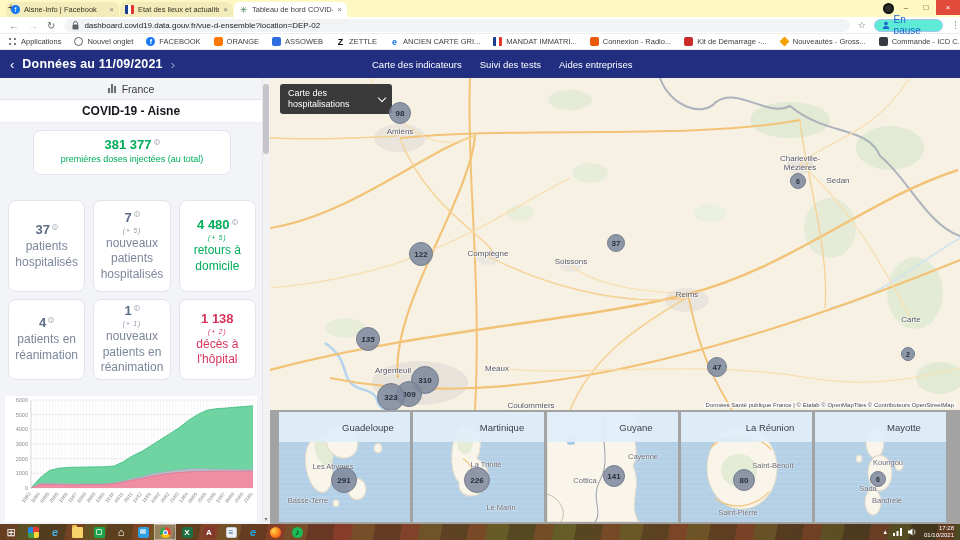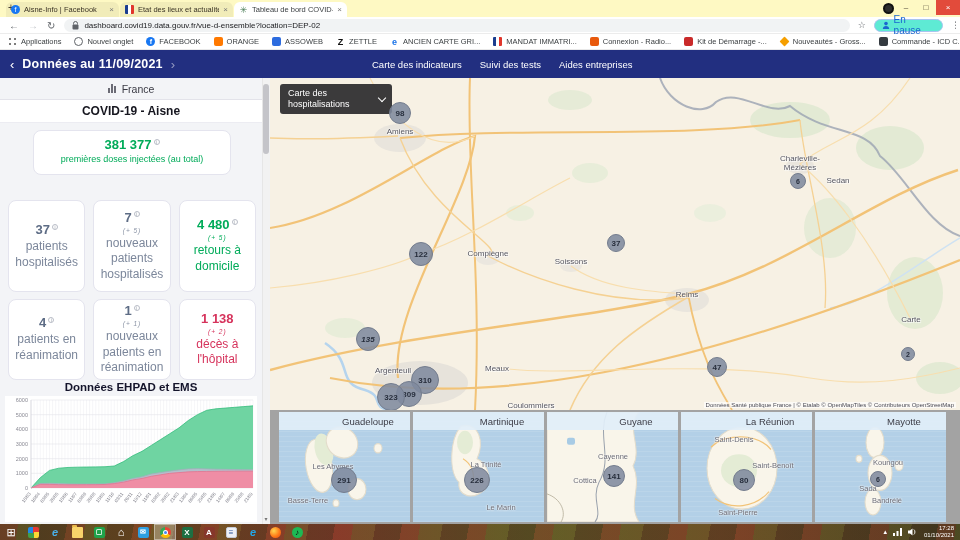--- a/index.html
+++ b/index.html
@@ -90,21 +90,21 @@
   .city { position:absolute; font-size:8px; color:#55555f; text-shadow:0 0 2px #fff,0 0 2px #fff,1px 1px 1px #fff; transform:translate(-50%,-50%); text-align:center; }
   .bubble { position:absolute; transform:translate(-50%,-50%); background:rgba(128,138,158,.88); border:1px solid #747d8e; color:#272e3c; font-weight:bold; border-radius:50%; display:flex; align-items:center; justify-content:center; font-size:8px; }
   #layer-dd { position:absolute; left:10px; top:6px; width:112px; background:rgba(44,44,46,.93); color:#fff; border-radius:3px; padding:4px 18px 4px 8px; font-size:9px; line-height:1.2; }
   #layer-dd .dd-chev { position:absolute; right:7px; top:11px; width:6px; height:6px; border-right:1.5px solid #fff; border-bottom:1.5px solid #fff; transform:rotate(45deg); }
   #map-attrib { position:absolute; right:4px; bottom:2px; font-size:6px; color:#4a4a55; background:rgba(255,255,255,.65); padding:0 2px; }
 
   
   #overseas { position:absolute; left:0; top:334px; width:690px; height:112px; display:flex; gap:3px; padding-left:9px; }
   .os-panel { position:relative; width:131px; height:110px; background:#b3d0e7; overflow:hidden;
               background-image:repeating-linear-gradient(0deg, rgba(255,255,255,.10) 0 1px, transparent 1px 5px); }
-  .os-head { position:absolute; left:0; top:0; width:100%; height:18px; background:rgba(225,238,249,.92); display:flex; align-items:center; justify-content:center; font-size:9.5px; color:#3c3c46; z-index:3;padding-left:47px; }
+  .os-head { position:absolute; left:0; top:0; width:100%; height:30px; background:rgba(225,238,249,.92); display:flex; align-items:center; justify-content:center; font-size:9.5px; color:#3c3c46; z-index:3;padding-left:47px; }
   .os-place { position:absolute; font-size:7.5px; color:#6b6b75; text-shadow:0 0 2px #fff,0 0 2px #fff; transform:translate(-50%,-50%); z-index:2; white-space:nowrap; }
   .os-land { position:absolute; inset:0; z-index:1; }
   .os-panel .bubble { z-index:2; }
 
   
   #taskbar { position:absolute; left:0; top:524px; width:960px; height:16px;
              background:linear-gradient(90deg,#4f4022 0%,#6d4a22 15%,#7a3b2a 35%,#5d5426 55%,#6b4526 75%,#3f3a20 100%); display:flex; align-items:center; }
   #taskbar::after { content:""; position:absolute; inset:0; background:repeating-linear-gradient(100deg, rgba(180,60,40,.25) 0 18px, rgba(120,130,40,.22) 18px 40px, rgba(60,40,20,.25) 40px 66px); pointer-events:none; }
   .tb-slot { width:22px; height:16px; display:flex; align-items:center; justify-content:center; position:relative; z-index:1; }
   .tb-slot.active { background:rgba(255,255,255,.28); border:1px solid rgba(255,255,255,.4); }
@@ -288,21 +288,20 @@
           <div class="sc-val"><span>1</span><i class="info-dot">i</i></div>
           <div class="sc-delta">(+ 1)</div>
           <div class="sc-lbl">nouveaux patients en réanimation</div>
         </div>
         <div class="stat-card c-red">
           <div class="sc-val"><span>1 138</span></div>
           <div class="sc-delta">(+ 2)</div>
           <div class="sc-lbl">décès à l'hôpital</div>
         </div>
       </div>
-    <div class="section-h" id="h-ehpad">Données EHPAD et EMS</div>
     <div id="chart-box"><svg width="252" height="126">
           <line x1="26" y1="4" x2="26" y2="92" stroke="#ececf1" stroke-width="0.5"></line>
           <line x1="29.083333333333332" y1="4" x2="29.083333333333332" y2="92" stroke="#ececf1" stroke-width="0.5"></line>
           <line x1="32.166666666666664" y1="4" x2="32.166666666666664" y2="92" stroke="#ececf1" stroke-width="0.5"></line>
           <line x1="35.25" y1="4" x2="35.25" y2="92" stroke="#ececf1" stroke-width="0.5"></line>
           <line x1="38.333333333333336" y1="4" x2="38.333333333333336" y2="92" stroke="#ececf1" stroke-width="0.5"></line>
           <line x1="41.416666666666664" y1="4" x2="41.416666666666664" y2="92" stroke="#ececf1" stroke-width="0.5"></line>
           <line x1="44.5" y1="4" x2="44.5" y2="92" stroke="#ececf1" stroke-width="0.5"></line>
           <line x1="47.583333333333336" y1="4" x2="47.583333333333336" y2="92" stroke="#ececf1" stroke-width="0.5"></line>
           <line x1="50.666666666666664" y1="4" x2="50.666666666666664" y2="92" stroke="#ececf1" stroke-width="0.5"></line>
@@ -519,21 +518,21 @@
           <div class="bubble" style="left: 64px; top: 68px; width: 26px; height: 26px;">226</div>
         </div>
         <div class="os-panel">
           <div class="os-land"><svg width="131" height="110" viewBox="0 0 131 94" preserveAspectRatio="none">
               <path d="M0 0 L92 0 C78 14 96 30 86 46 C96 64 80 78 92 94 L0 94 Z" fill="#f9f5ea" stroke="#e3dccb"></path>
               <path d="M60 0 C50 20 66 40 52 60 C44 74 56 86 48 94" stroke="#9aa2ad" stroke-width="1" fill="none"></path>
               <rect x="20" y="22" width="8" height="6" rx="2" fill="#a8cbe5"></rect>
               <path d="M0 70 C14 74 20 86 14 94" stroke="#b9b29e" stroke-width=".8" fill="none"></path>
             </svg></div>
           <div class="os-head">Guyane</div>
-          <div class="os-place" style="left: 66px; top: 44px;">Cayenne</div>
+          <div class="os-place" style="left: 96px; top: 44px;">Cayenne</div>
           <div class="os-place" style="left: 38px; top: 68px;">Cottica</div>
           <div class="bubble" style="left: 67px; top: 64px; width: 22px; height: 22px;">141</div>
         </div>
         <div class="os-panel">
           <div class="os-land"><svg width="131" height="110" viewBox="0 0 131 94" preserveAspectRatio="none">
               <circle cx="61" cy="48" r="35" fill="#f9f5ea" stroke="#e3dccb"></circle>
               <ellipse cx="58" cy="50" rx="18" ry="14" fill="#e4ecd5"></ellipse>
               <path d="M30 30 C44 18 76 18 90 32" stroke="#f2c377" stroke-width="1.2" fill="none"></path>
               <path d="M34 74 C50 84 74 82 88 68" stroke="#f2c377" stroke-width="1" fill="none"></path>
             </svg></div>

